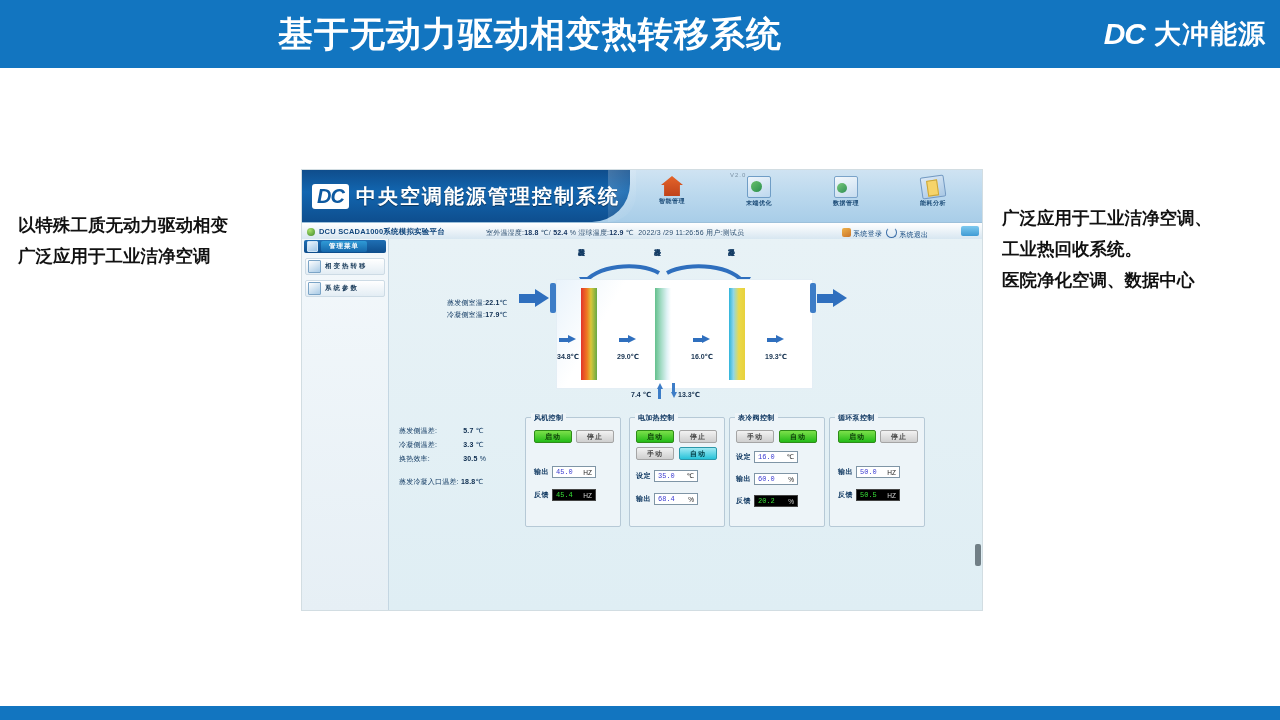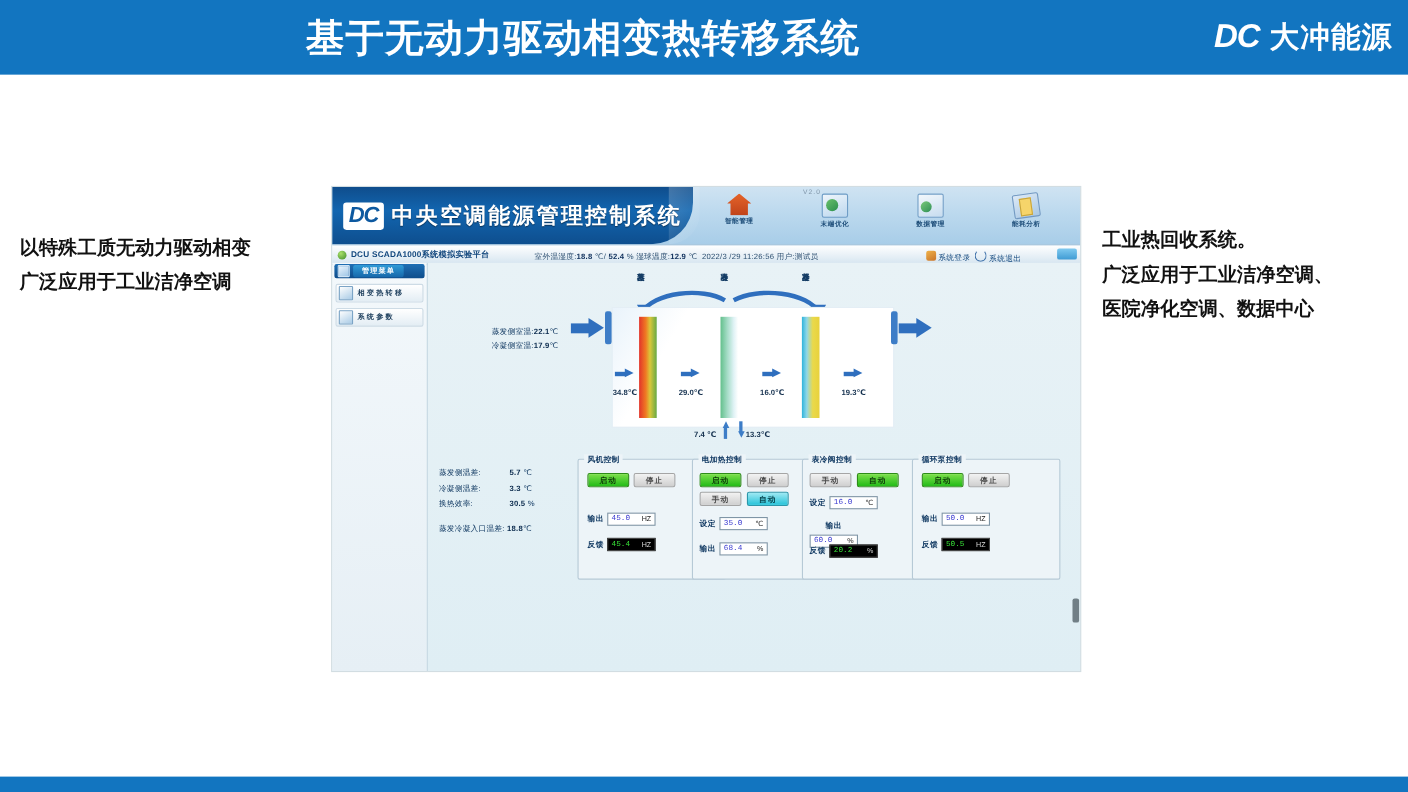--- a/index.html
+++ b/index.html
@@ -188,21 +188,21 @@
      border-left:3px solid transparent;border-right:3px solid transparent;border-bottom:6px solid #3d7dc7;}
 
   
   #hx-stats{position:absolute;left:10px;top:185px;font-size:7px;color:#123a63;line-height:14px;letter-spacing:.2px;}
   #hx-stats .row span:first-child{display:inline-block;min-width:62px;}
   #hx-stats b{color:#0a2a4d;}
 
   
   .ctrl{
     position:absolute;top:178px;height:108px;
-    background:#edf4f8;border:1px solid #b6c9d6;border-radius:2px;padding-left:39px;
+    background:#edf4f8;border:1px solid #b6c9d6;border-radius:2px;
   }
   .ctrl-title{
     position:absolute;left:5px;top:-5px;background:#edf4f8;padding:0 3px;
     font-size:7px;font-weight:bold;color:#123a63;letter-spacing:.3px;
   }
   .btn{
     position:absolute;height:13px;border-radius:2px;font-size:7px;font-weight:bold;
     display:flex;align-items:center;justify-content:center;letter-spacing:1px;
     border:1px solid #8fa4b2;box-sizing:border-box;
   }
@@ -235,22 +235,22 @@
     <span id="brand-cn">大冲能源</span>
   </div>
 </div>
 <div id="header-rule"></div>
 
 <div id="left-text" class="side-text">
   <div>以特殊工质无动力驱动相变</div>
   <div>广泛应用于工业洁净空调</div>
 </div>
 <div id="right-text" class="side-text">
+  <div>广泛应用于工业洁净空调、</div>
   <div>工业热回收系统。</div>
-  <div>广泛应用于工业洁净空调、</div>
   <div>医院净化空调、数据中心</div>
 </div>
 
 <div id="scada">
 
   <div id="scada-banner">
     <div id="banner-left">
       <span id="scada-logo">DC</span>
       <span id="scada-banner-title">中央空调能源管理控制系统</span>
     </div>
@@ -424,21 +424,21 @@
       <div class="ctrl-title">表冷阀控制</div>
       <div class="btn btn-grey" style="left:6px;top:12px;width:38px;">手动</div>
       <div class="btn btn-green" style="left:49px;top:12px;width:38px;">自动</div>
       <div class="fieldrow" style="left:6px;top:33px;">
         <span class="flabel">设定</span>
         <span class="fbox">
           <span class="v">16.0</span>
           <span class="u">℃</span>
         </span>
       </div>
-      <div class="fieldrow" style="left:6px;top:55px;flex-direction:column;">
+      <div class="fieldrow" style="left:6px;top:55px;">
         <span class="flabel">输出</span>
         <span class="fbox">
           <span class="v">60.0</span>
           <span class="u">%</span>
         </span>
       </div>
       <div class="fieldrow" style="left:6px;top:77px;">
         <span class="flabel">反馈</span>
         <span class="fbox dark">
           <span class="v">20.2</span>

